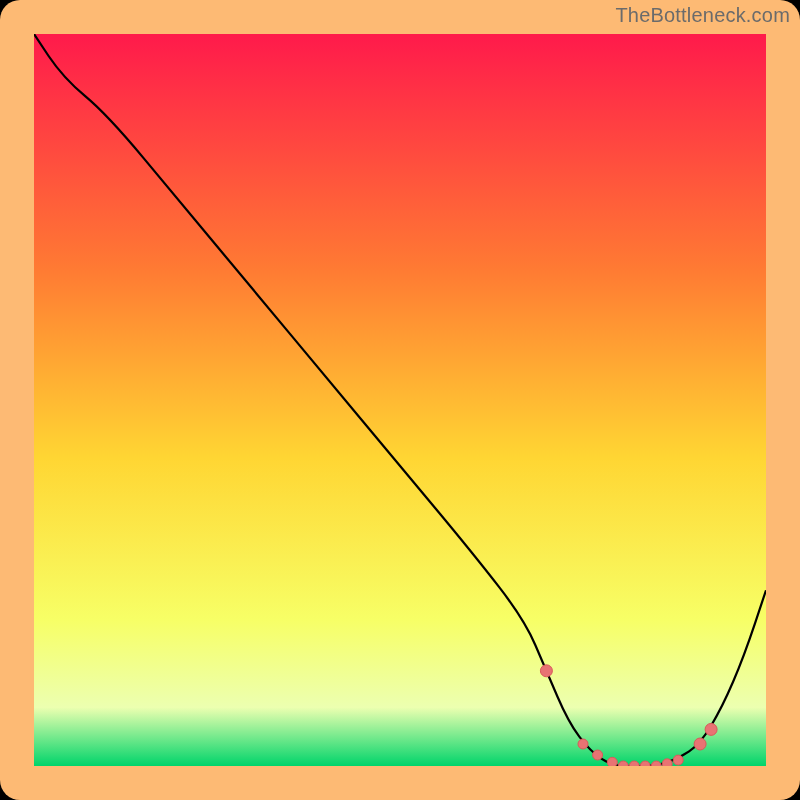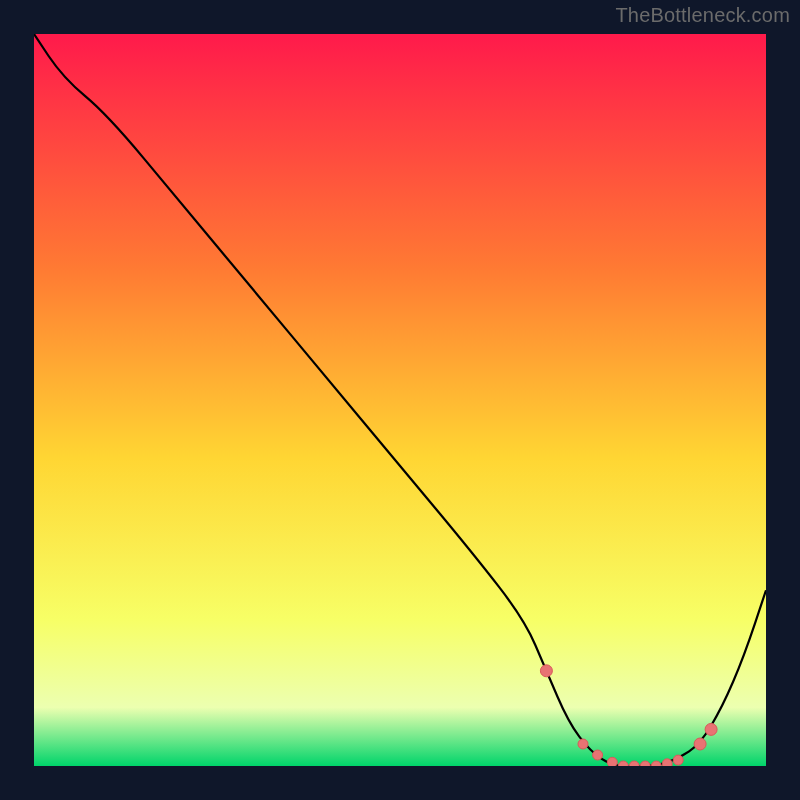--- a/index.html
+++ b/index.html
@@ -8,21 +8,22 @@
     width: 800px;
     height: 800px;
     background: #000;
     font-family: Arial, Helvetica, sans-serif;
     overflow: hidden;
   }
   .outer {
     position: relative;
     width: 800px;
     height: 800px;
-    background: #0f172a;
+    background: #fdba74;
+    border-radius: 20px;
   }
   .attribution {
     position: absolute;
     top: 4px;
     right: 10px;
     color: #6b6b6b;
     font-size: 20px;
     font-weight: 400;
     letter-spacing: 0.2px;
   }

